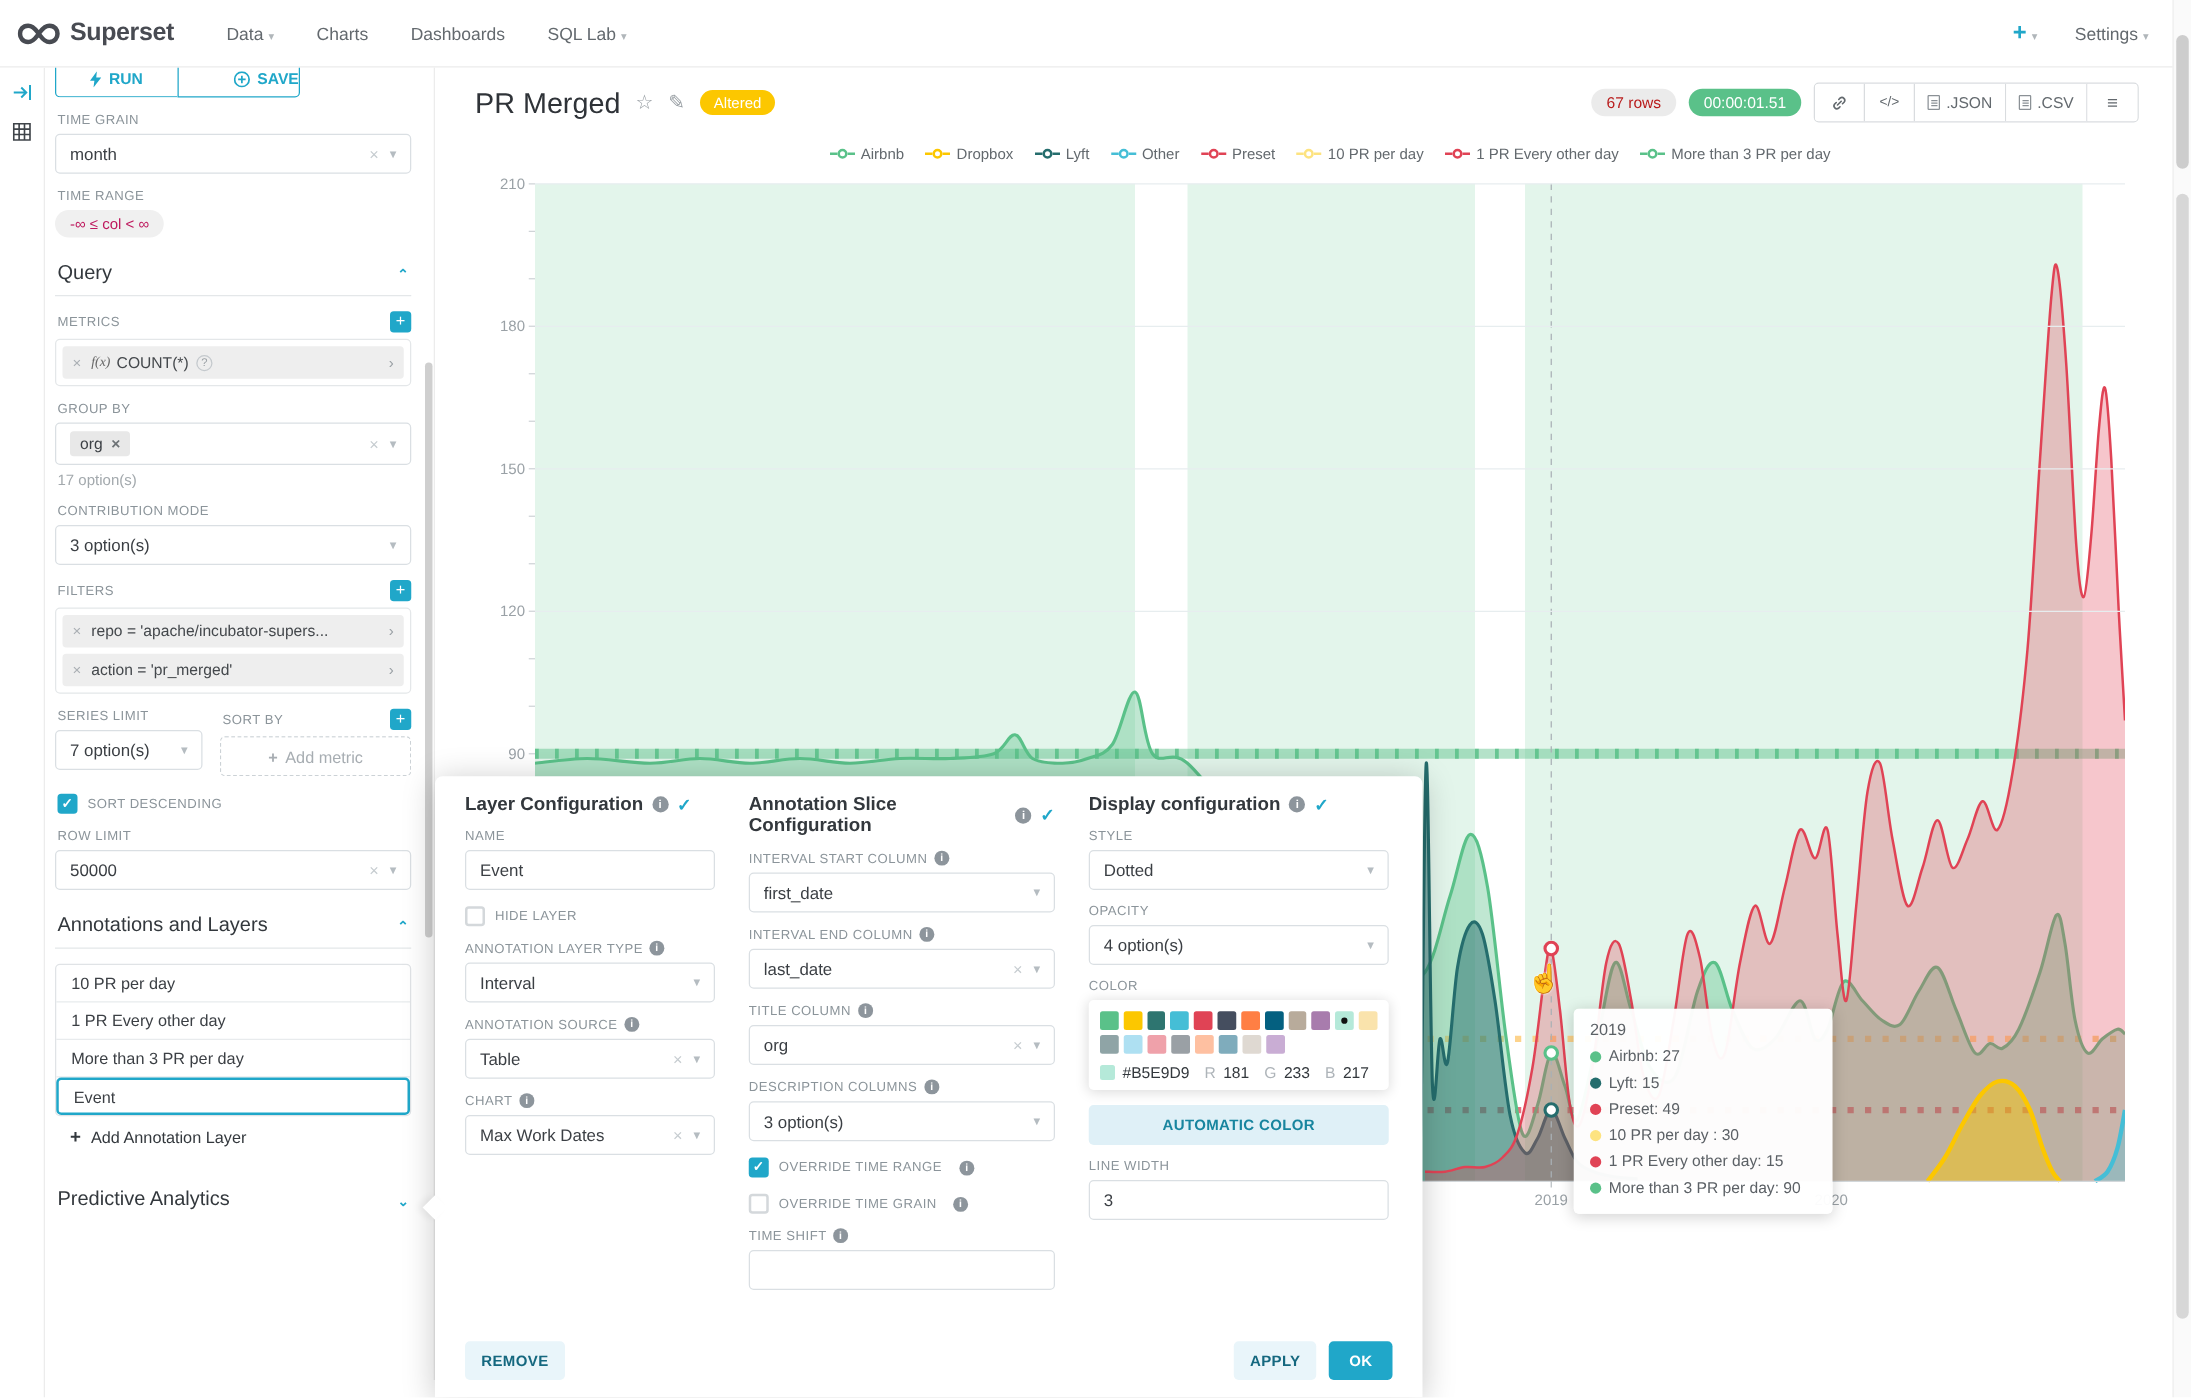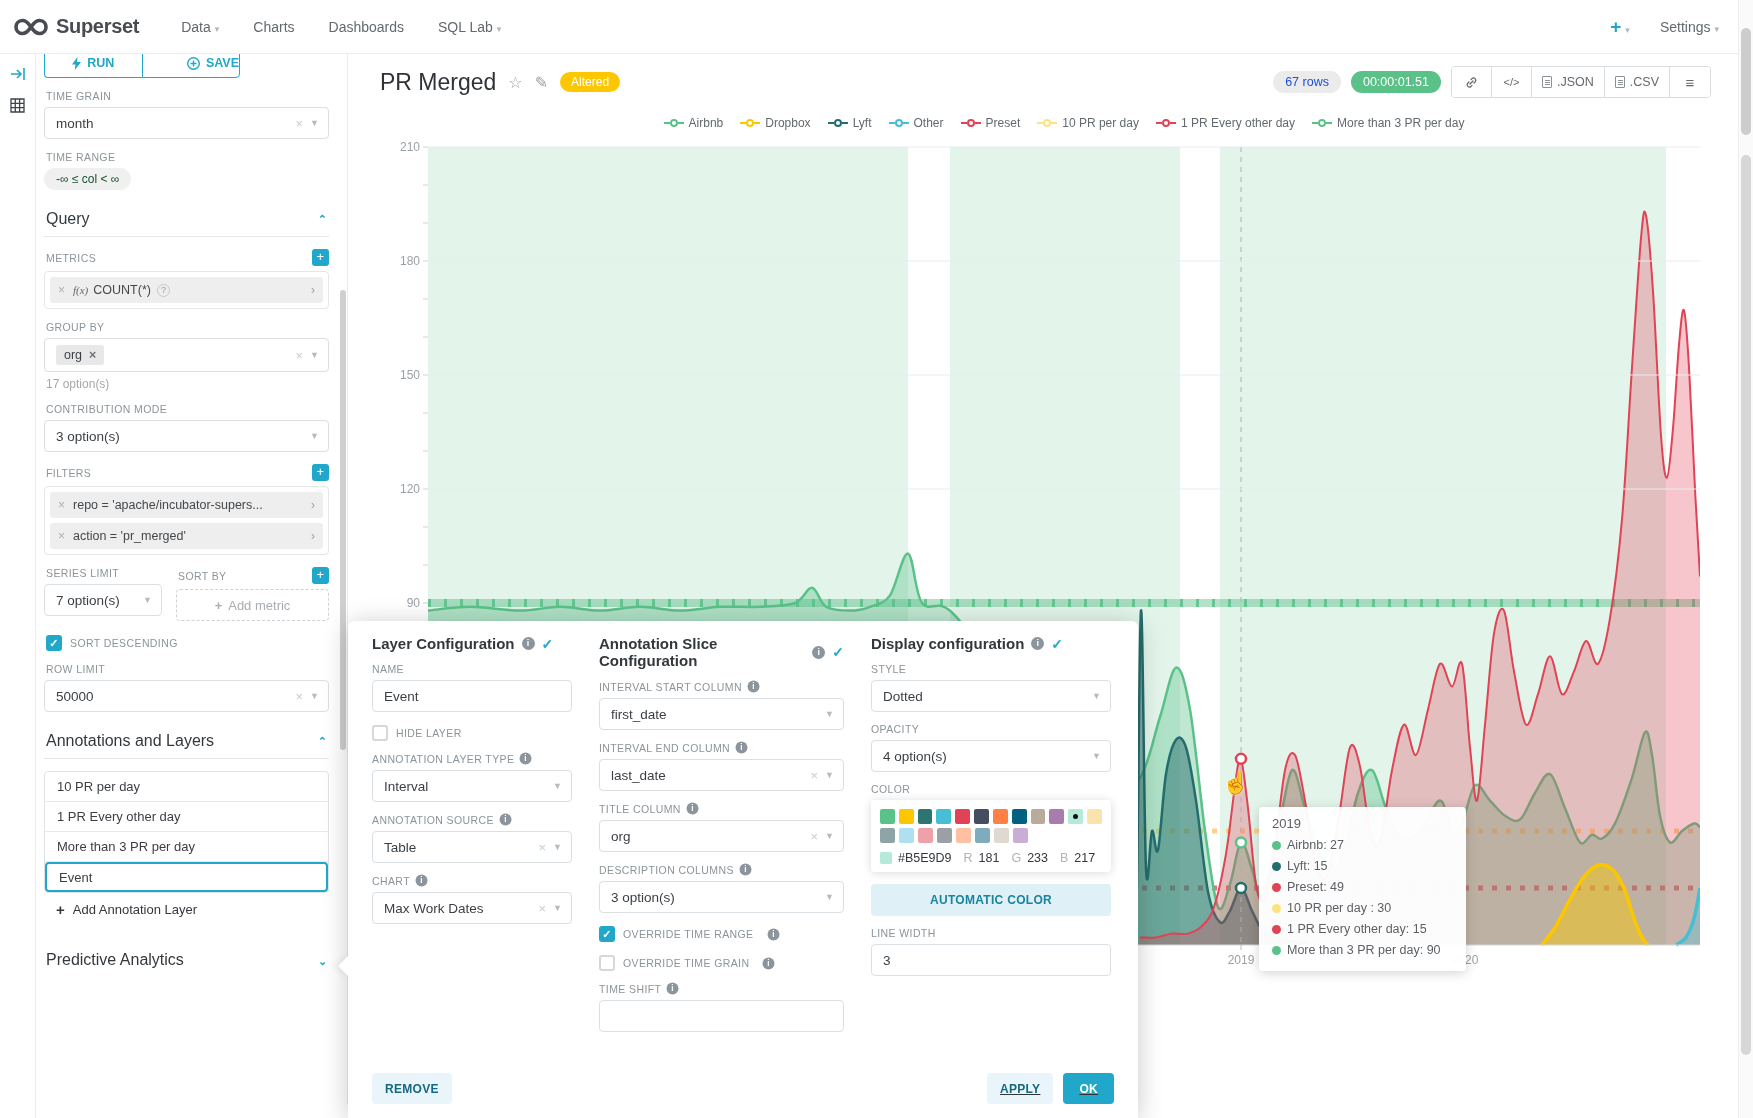--- a/index.html
+++ b/index.html
@@ -24,21 +24,21 @@
   .sidebar { position:absolute; left:36px; top:40px; width:312px; height:1064px; background:#fff; border-right:1px solid #ececec; padding:6px 18px 0 8px; z-index:5; }
   .btn-row { display:flex; margin:2px 0 10px 0; width:196px; }
   .btn-run, .btn-save { flex:1; height:30px; border:1px solid #20a7c9; background:#fff; color:#20a7c9; font-weight:bold; font-size:12.5px; display:flex; align-items:center; justify-content:center; gap:6px; cursor:pointer; }
   .btn-run { border-radius:4px 0 0 4px; border-right:none; }
   .btn-save { border-radius:0 4px 4px 0;justify-content:flex-end; }
   .flabel { font-size:10.5px; color:#8b949a; letter-spacing:0.4px; margin:12px 0 5px 2px; display:flex; align-items:center; }
   .select { position:relative; height:32px; border:1px solid #dadfe3; border-radius:4px; background:#fff; display:flex; align-items:center; padding:0 46px 0 11px; font-size:13.5px; color:#3b3f44; }
   .sel-icons { position:absolute; right:9px; top:0; height:100%; display:flex; align-items:center; gap:7px; }
   .ic-x { color:#c6ccd0; font-size:13px; }
   .ic-dd { color:#b5bcc1; font-size:9px; }
-  .pill-range { display:inline-block; background:#f0f0f0; border-radius:12px; padding:4px 12px; font-size:12px; color:#14532d; }
+  .pill-range { display:inline-block; background:#f0f0f0; border-radius:12px; padding:4px 12px; font-size:12px; color:#be185d; }
   .sec-head { display:flex; align-items:center; justify-content:space-between; margin:20px 2px 0 2px; font-size:16px; color:#33383d; }
   .sec-head .chev { color:#20a7c9; font-size:11px; font-weight:bold; }
   .sec-hr { border:none; border-top:1px solid #e4e7e9; margin:8px 0 2px 0; }
   .plusbtn { width:17px; height:17px; background:#20a7c9; color:#fff; border-radius:3px; font-size:13px; line-height:16px; text-align:center; margin-left:auto; cursor:pointer; }
   .chipbox { border:1px solid #e4e7e9; border-radius:4px; padding:5px; background:#fff; }
   .chip { display:flex; align-items:center; background:#eeeeee; border-radius:3px; height:26px; padding:0 8px; font-size:12.5px; color:#44484c; margin-bottom:5px; position:relative; }
   .chip:last-child { margin-bottom:0; }
   .chip .cx { color:#a9aeb3; margin-right:8px; font-size:12px; }
   .chip .fx { font-style:italic; font-size:11px; color:#666; margin-right:5px; font-family:"Liberation Serif",serif; }
   .chip .q { color:#9aa0a5; border:1px solid #c4c9cd; border-radius:50%; width:13px; height:13px; font-size:9px; line-height:11px; text-align:center; margin-left:6px; }
@@ -56,21 +56,21 @@
   .layer-add { height:32px; display:flex; align-items:center; gap:8px; padding:0 12px; font-size:13px; color:#33383d; cursor:pointer; }
   .layer-add .p { font-size:15px; font-weight:bold; }
   .side-scroll { position:absolute; right:1px; top:250px; width:6px; height:460px; background:#cfcfcf; border-radius:3px; }
 
   
   .main-head { position:absolute; left:348px; top:54px; width:1389px; height:56px; background:#fff; z-index:4; display:flex; align-items:center; }
   .chart-title { font-size:23px; color:#2f3338; margin-left:32px; }
   .t-ic { color:#9aa0a5; font-size:16px; margin-left:12px; }
   .badge-altered { background:#fcc700; color:#fff; font-size:12px; border-radius:11px; padding:3px 11px; margin-left:12px; }
   .head-right { margin-left:auto; margin-right:26px; display:flex; align-items:center; gap:10px; }
-  .pill-rows { background:#ebebeb; color:#1d4ed8; font-size:12.5px; border-radius:12px; padding:4px 12px; }
+  .pill-rows { background:#ebebeb; color:#b91c1c; font-size:12.5px; border-radius:12px; padding:4px 12px; }
   .pill-timer { background:#5ac189; color:#fff; font-size:12.5px; border-radius:12px; padding:4px 12px; }
   .tool-group { display:flex; border:1px solid #d9dcdf; border-radius:4px; overflow:hidden; }
   .tool-btn { height:30px; min-width:40px; padding:0 10px; display:flex; align-items:center; justify-content:center; gap:5px; font-size:12.5px; color:#63696e; border-right:1px solid #d9dcdf; background:#fff; cursor:pointer; }
   .tool-btn:last-child { border-right:none; }
   .doc-ic { width:10px; height:12px; border:1px solid #8b9196; border-radius:1px; position:relative; }
   .doc-ic:after { content:""; position:absolute; left:2px; top:3px; width:5px; height:1px; background:#8b9196; box-shadow:0 2px 0 #8b9196, 0 4px 0 #8b9196; }
 
   
   .legend { position:absolute; left:428px; top:116px; width:1272px; display:flex; justify-content:center; gap:17px; z-index:4; }
   .lg-item { display:flex; align-items:center; gap:5px; font-size:12px; color:#63696e; }
@@ -683,21 +683,21 @@
 
       <div class="mlabel">LINE WIDTH</div>
       <div class="minput">
           <span>3</span>
         </div>
     </div>
   </div>
 
   <div class="modal-foot">
     <div class="fbtn light">REMOVE</div>
-    <div style="margin-left:auto; display:flex;text-decoration:underline;">
+    <div style="margin-left:auto; display:flex;">
       <div class="fbtn light">APPLY</div>
       <div class="fbtn solid">OK</div>
     </div>
   </div>
 </div>
 
 <div class="vtrack">
   <div class="vthumb" style="top:28px;height:107px;"></div>
   <div class="vthumb" style="top:155px;height:900px;background:#d7d7d7;"></div>
 </div>

